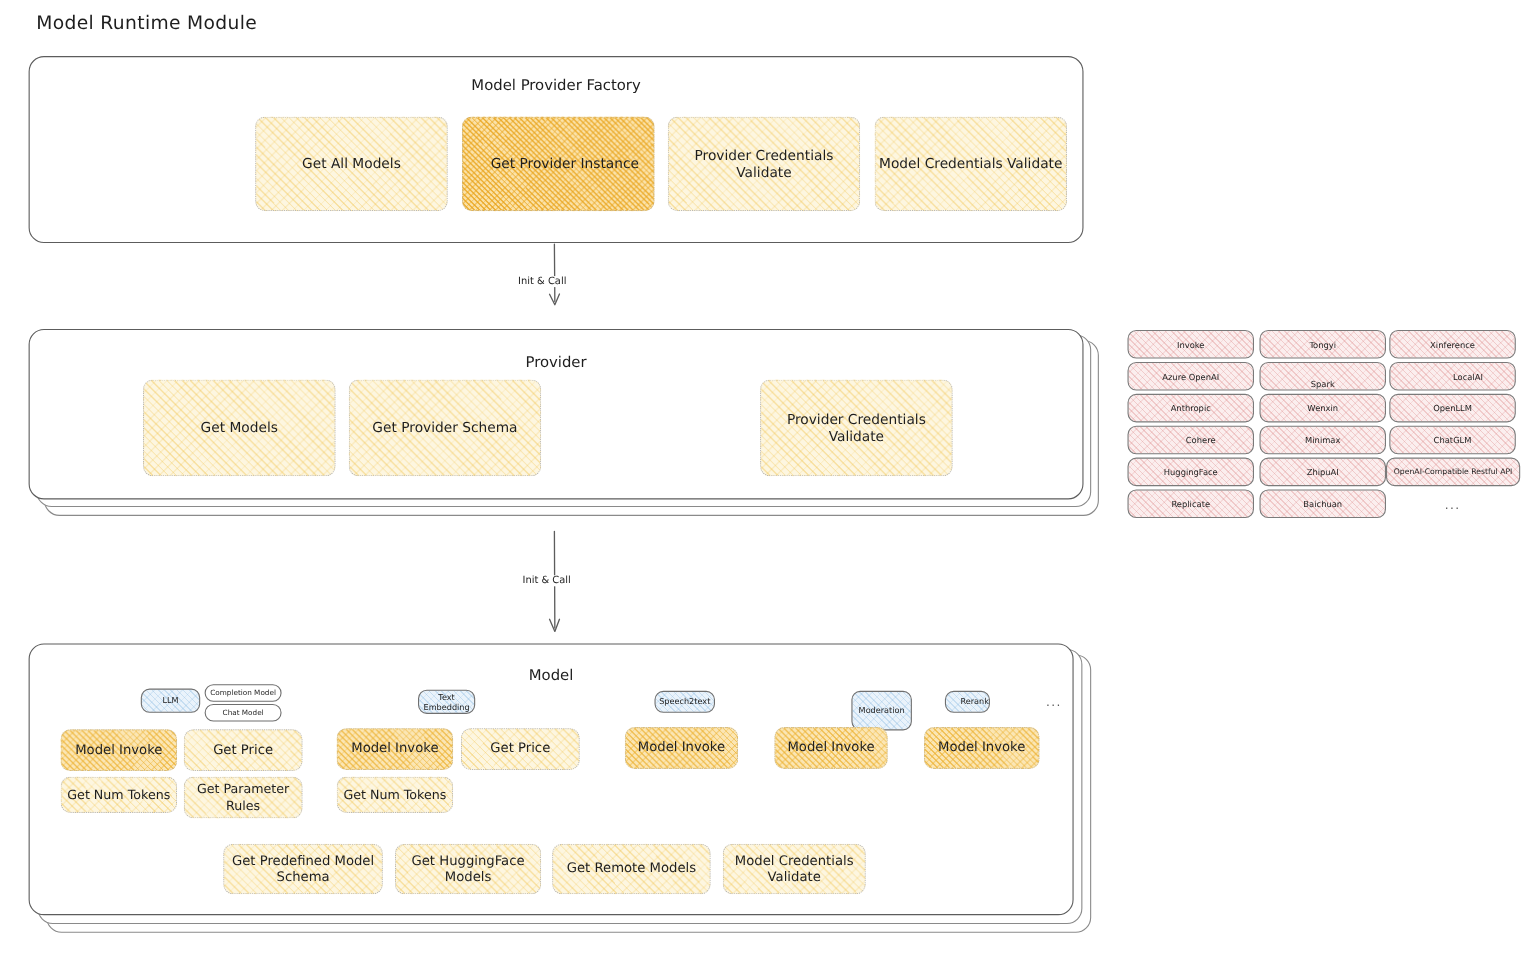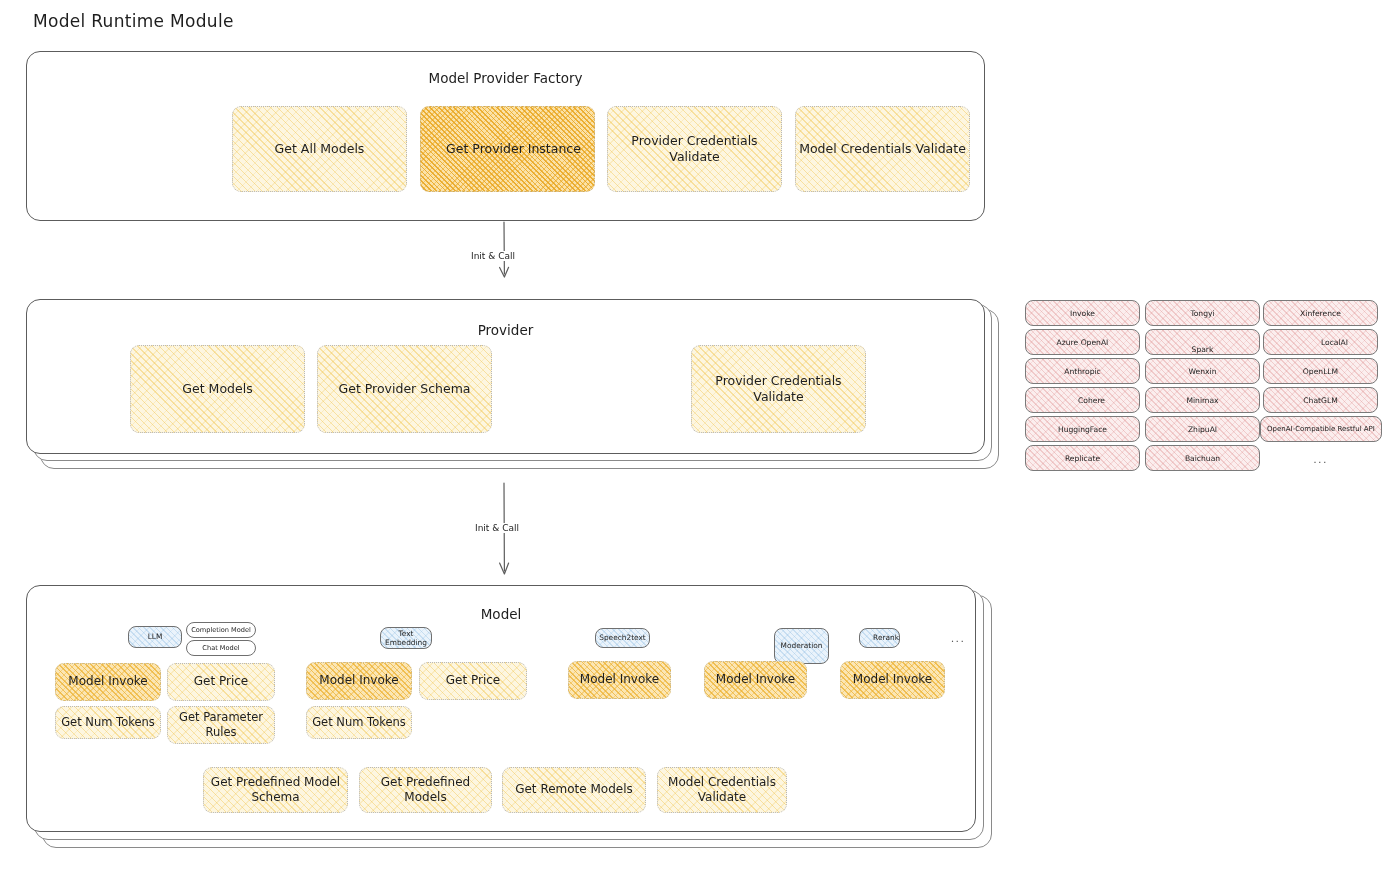--- a/index.html
+++ b/index.html
@@ -309,21 +309,21 @@
   <div class="hbox med" style="left:840px; top:661px; width:105px; height:38px; font-size:12px;">
     <span>Model Invoke</span>
     </div>
 
   <div class="ellipsis-tag" style="left:946px; top:632px; width:24px;">...</div>
 
   <div class="hbox" style="left:203px; top:767px; width:145px; height:46px; font-size:12px;">
     <span>Get Predefined Model Schema</span>
     </div>
   <div class="hbox" style="left:359px; top:767px; width:133px; height:46px; font-size:12px;">
-    <span>Get Predefined Models</span>
+    <span>Get HuggingFace Models</span>
     </div>
   <div class="hbox" style="left:502px; top:767px; width:144px; height:46px; font-size:12px;">
     <span>Get Remote Models</span>
     </div>
   <div class="hbox" style="left:657px; top:767px; width:130px; height:46px; font-size:12px;">
     <span>Model Credentials Validate</span>
     </div>
 
 </div>
 

